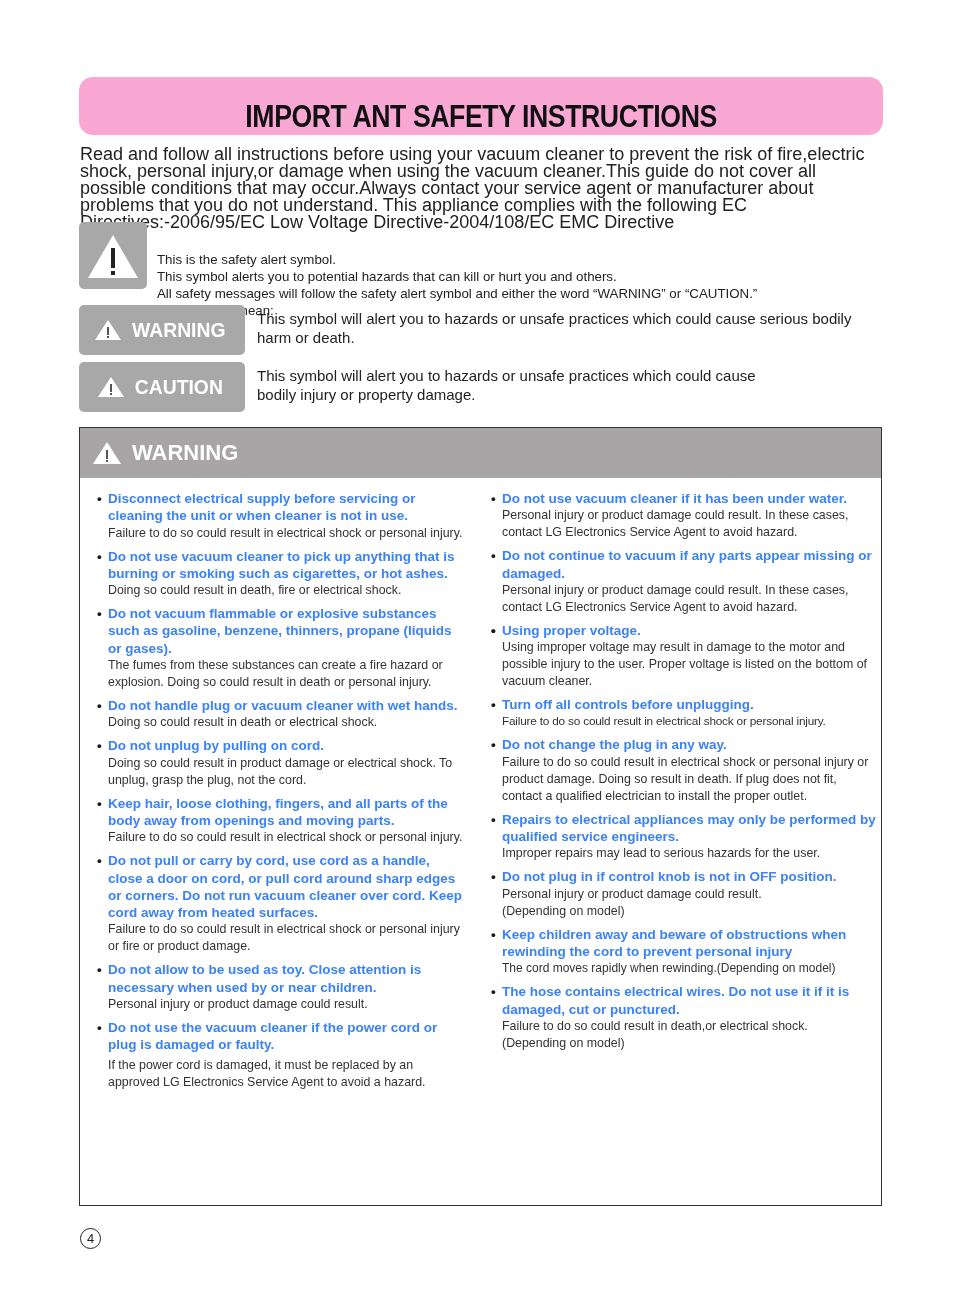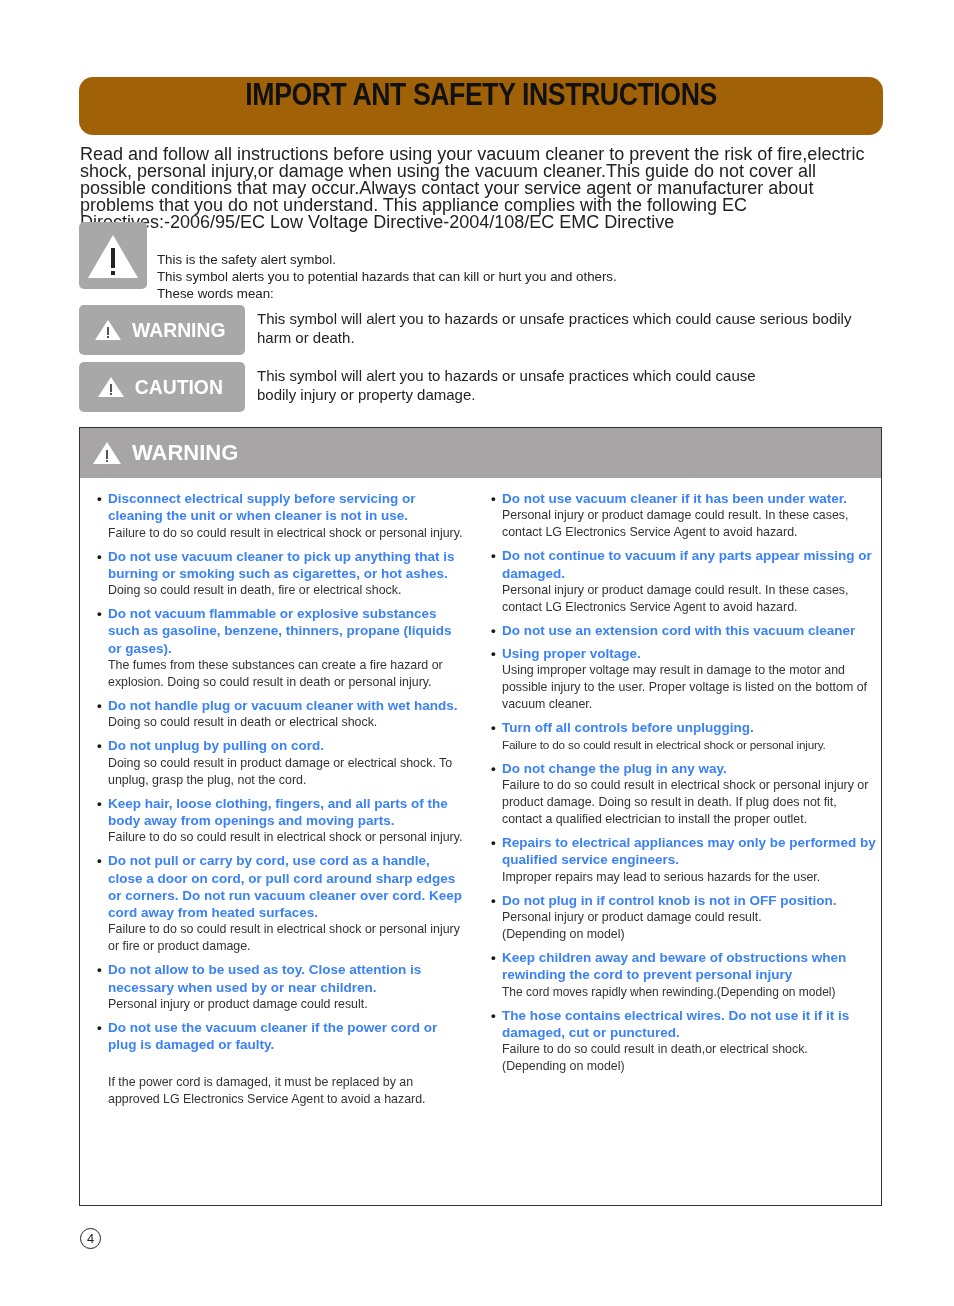--- a/index.html
+++ b/index.html
@@ -2,22 +2,22 @@
 <html><head>
 <meta charset="utf-8">
 <style>
   html, body { margin: 0; padding: 0; background: #ffffff; }
   body {
     width: 954px; height: 1306px; position: relative; overflow: hidden;
     font-family: "Liberation Sans", sans-serif; color: #1a1a1a;
   }
   .title-banner {
     position: absolute; left: 79px; top: 77px; width: 804px; height: 58px;
-    background: #a16207; border-radius: 14px;
-    display: flex; align-items: flex-start; justify-content: center;
+    background: #f9a8d4; border-radius: 14px;
+    display: flex; align-items: flex-end; justify-content: center;
   }
   .title-banner h1 {
     margin: 0; font-size: 31px; font-weight: bold; color: #111;
     transform: scaleX(0.86); letter-spacing: -0.5px;
   }
   .intro {
     position: absolute; left: 80px; top: 146px; width: 790px;
     font-size: 18px; line-height: 17px; color: #222;
   }
   .alert-symbol-box {
@@ -79,20 +79,21 @@
   <svg width="54" height="48" viewBox="0 0 54 48">
     <polygon points="27,3 52,46 2,46" fill="#ffffff"></polygon>
     <rect x="25" y="16" width="4" height="20" fill="#222"></rect>
     <rect x="25" y="39" width="4" height="4" fill="#222"></rect>
   </svg>
 </div>
 
 <div class="alert-lines">
   <div>This is the safety alert symbol.</div>
   <div>This symbol alerts you to potential hazards that can kill or hurt you and others.</div>
+  <div>All safety messages will follow the safety alert symbol and either the word “WARNING” or “CAUTION.”</div>
   <div>These words mean:</div>
 </div>
 
 <div class="badge" style="top:305px;">
   <svg width="28" height="22" viewBox="0 0 28 22">
     <polygon points="14,1 27,21 1,21" fill="#ffffff"></polygon>
     <rect x="13" y="8" width="2" height="8" fill="#555"></rect>
     <rect x="13" y="17" width="2" height="2" fill="#555"></rect>
   </svg>
   <span class="badge-label">WARNING</span>
@@ -156,38 +157,37 @@
         <div class="body">Failure to do so could result in electrical shock or personal injury or fire or product damage.</div>
       </div>
     <div class="item">
         <span class="bullet">•</span>
         <div class="head">Do not allow to be used as toy. Close attention is necessary when used by or near children.</div>
         <div class="body">Personal injury or product damage could result.</div>
       </div>
     <div class="item">
         <span class="bullet">•</span>
         <div class="head">Do not use the vacuum cleaner if the power cord or plug is damaged or faulty.</div>
-        <div class="body" style="margin-top:20px;">If the power cord is damaged, it must be replaced by an approved LG Electronics Service Agent to avoid a hazard.</div>
+        <div class="body" style="margin-top:3px;">If the power cord is damaged, it must be replaced by an approved LG Electronics Service Agent to avoid a hazard.</div>
       </div>
   </div>
 
   <div class="col col-right">
     <div class="item">
         <span class="bullet">•</span>
         <div class="head">Do not use vacuum cleaner if it has been under water.</div>
         <div class="body">Personal injury or product damage could result. In these cases, contact LG Electronics Service Agent to avoid hazard.</div>
       </div>
     <div class="item">
         <span class="bullet">•</span>
         <div class="head">Do not continue to vacuum if any parts appear missing or damaged.</div>
         <div class="body">Personal injury or product damage could result. In these cases, contact LG Electronics Service Agent to avoid hazard.</div>
       </div>
     <div class="item">
         <span class="bullet">•</span>
-        <div class="head">Do not use an extension cord with this vacuum cleaner</div>
       </div>
     <div class="item">
         <span class="bullet">•</span>
         <div class="head">Using proper voltage.</div>
         <div class="body">Using improper voltage may result in damage to the motor and possible injury to the user. Proper voltage is listed on the bottom of vacuum cleaner.</div>
       </div>
     <div class="item">
         <span class="bullet">•</span>
         <div class="head">Turn off all controls before unplugging.</div>
         <div class="body" style="font-size:11.8px; letter-spacing:-0.2px;">Failure to do so could result in electrical shock or personal injury.</div>

